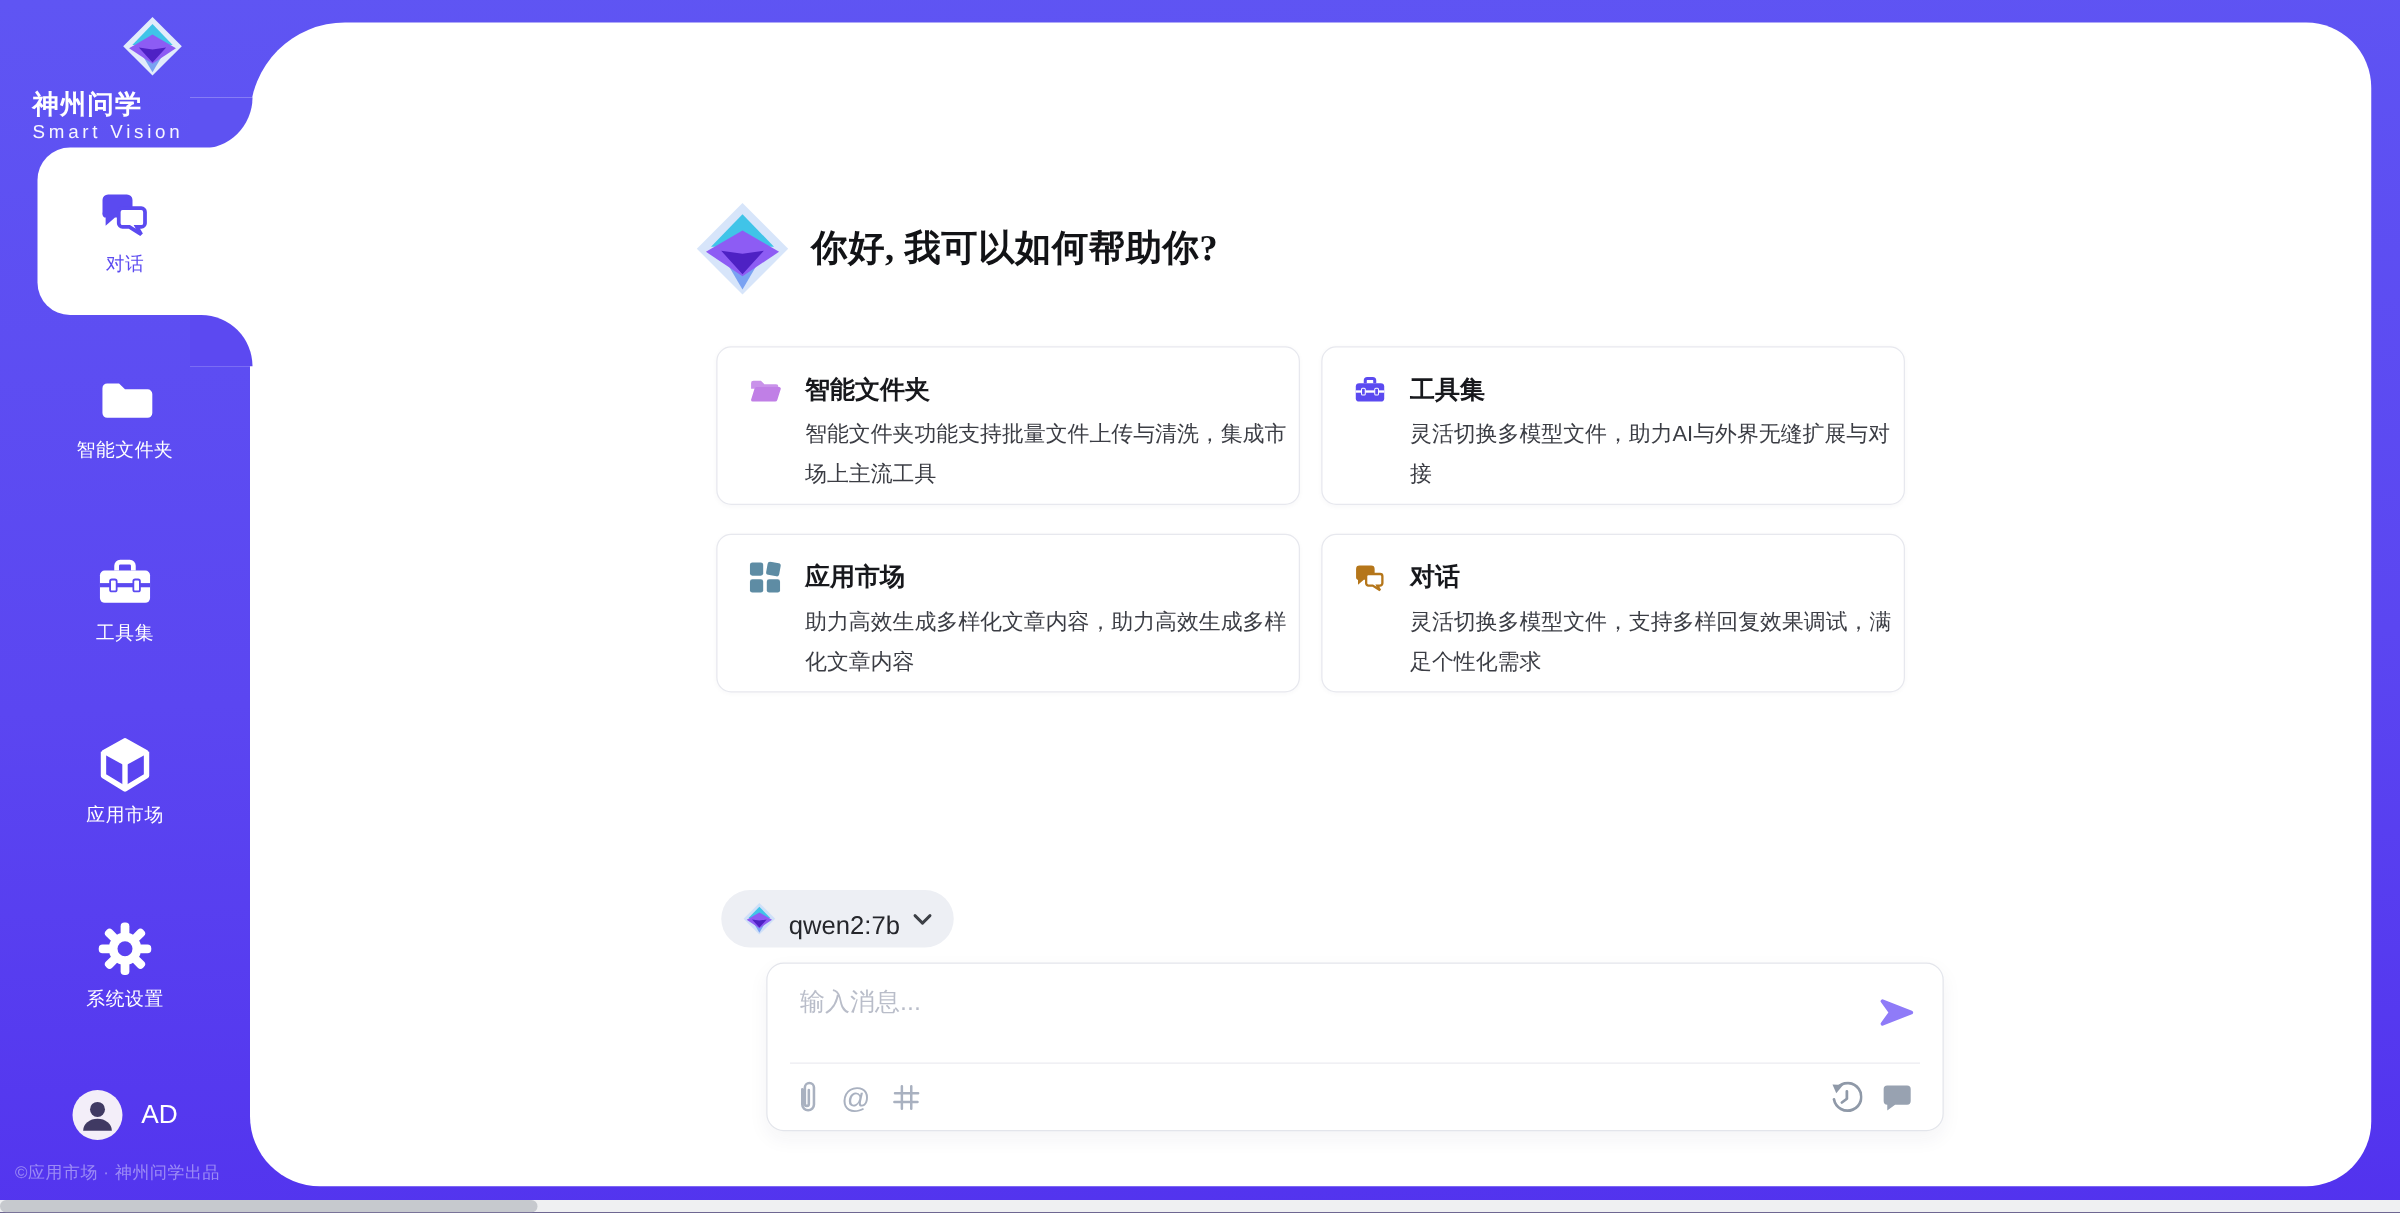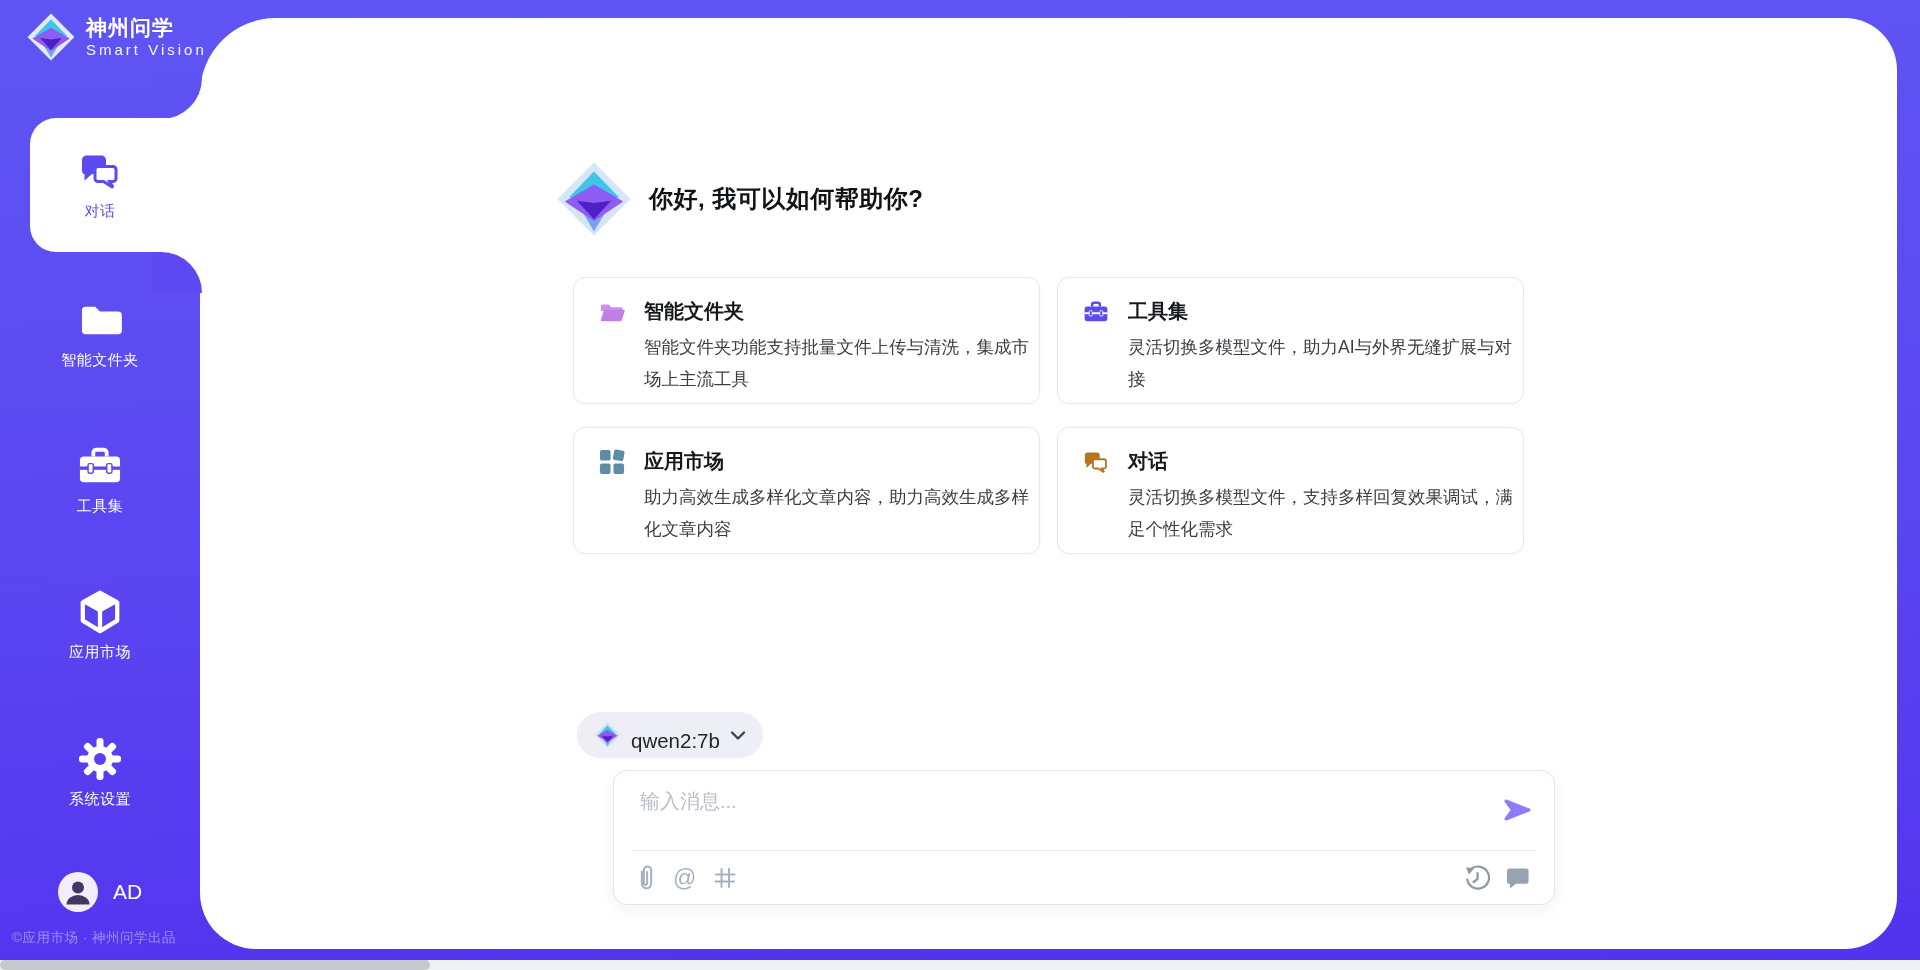--- a/index.html
+++ b/index.html
@@ -8,21 +8,21 @@
     position:relative;width:1920px;height:970px;overflow:hidden;
     background:linear-gradient(178deg,#5f55f3 0%,#5b46f1 55%,#5232ee 100%);
     font-family:"Liberation Sans",sans-serif;
   }
   
   .panel{
     position:absolute;left:200px;top:18px;width:1697px;height:931px;
     background:#ffffff;border-radius:76px 52px 52px 56px;
   }
   
-  .logo{position:absolute;left:26px;top:12px;display:flex;align-items:center;gap:10px;}
+  .logo{position:absolute;left:26px;top:12px;display:flex;align-items:flex-end;gap:10px;flex-direction:column;}
   .logo svg{width:50px;height:50px;}
   .logo-name{color:#fff;font-size:21px;font-weight:700;letter-spacing:1px;line-height:1.1;}
   .logo-sub{color:rgba(255,255,255,.95);font-size:15px;letter-spacing:3px;font-weight:400;margin-top:2px;}
 
   .pill-connector{position:absolute;left:152px;width:50px;height:41px;background:#fff;}
   .pill-helper{position:absolute;left:152px;width:50px;height:41px;}
   .helper-top{top:78px;background:#5e52f2;border-radius:0 0 42px 0;}
   .conn-top{top:78px;}
   .helper-bottom{top:252px;background:#5c49f1;border-radius:0 42px 0 0;}
   .conn-bottom{top:252px;}
@@ -40,21 +40,21 @@
   .nav-icon{width:46px;height:42px;display:flex;align-items:center;justify-content:center;}
 
   .user-row{position:absolute;left:0;top:872px;width:200px;display:flex;align-items:center;justify-content:center;gap:15px;}
   .avatar{width:40px;height:40px;border-radius:50%;background:#f3eef9;display:flex;align-items:center;justify-content:center;}
   .user-name{color:#fff;font-size:21px;}
   .side-footer{position:absolute;left:12px;top:929px;color:rgba(255,255,255,.42);font-size:13.5px;letter-spacing:.5px;}
 
   
   .greeting{position:absolute;left:555px;top:158px;display:flex;align-items:center;gap:16px;}
   .greeting svg{width:78px;height:82px;}
-  .greeting-title{font-size:24px;font-weight:700;color:#121316;letter-spacing:.5px;}
+  .greeting-title{font-size:29px;font-weight:700;color:#121316;letter-spacing:.5px;font-family:Liberation Serif, serif;}
 
   
   .cards{position:absolute;left:573px;top:277px;display:grid;grid-template-columns:467px 467px;column-gap:17px;row-gap:23px;}
   .card{
     height:127px;background:#fff;border:1px solid #e7e8ee;border-radius:12px;
     padding:20px 18px 0 25px;box-shadow:0 1px 4px rgba(25,25,60,.03);cursor:pointer;
   }
   .card-head{display:flex;align-items:center;gap:19px;}
   .card-head svg{width:26px;height:26px;flex:0 0 auto;}
   .card-title{font-size:20px;font-weight:700;color:#17181c;}

